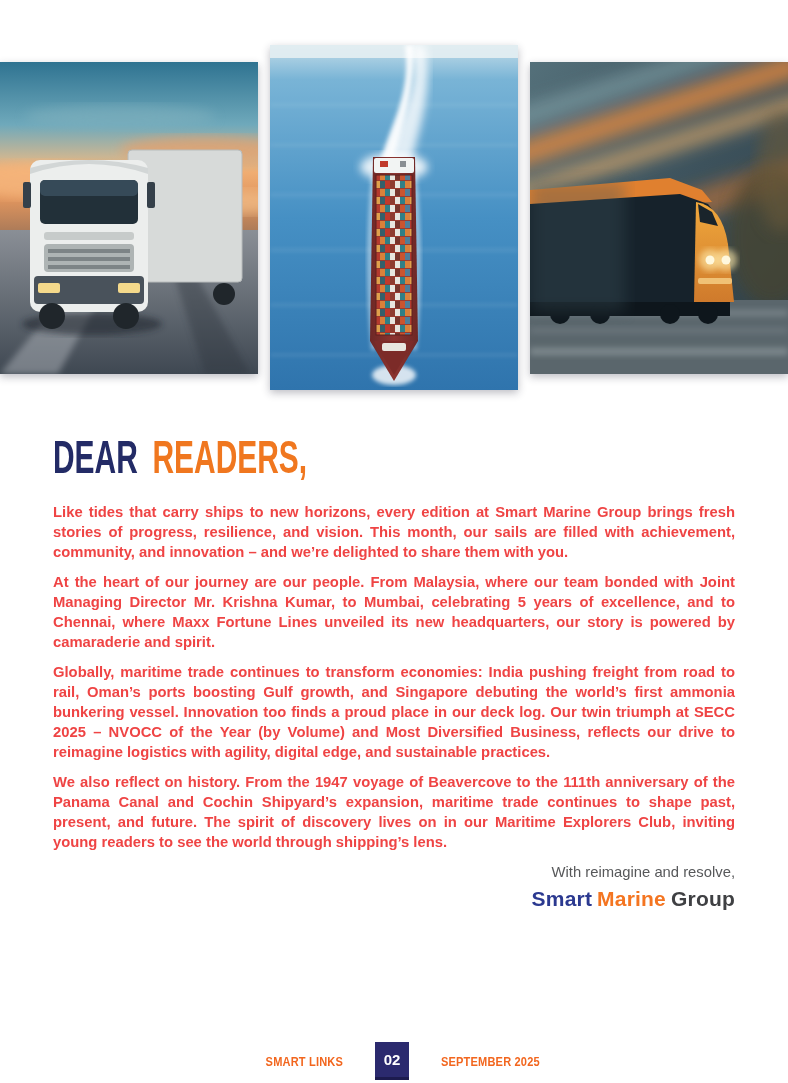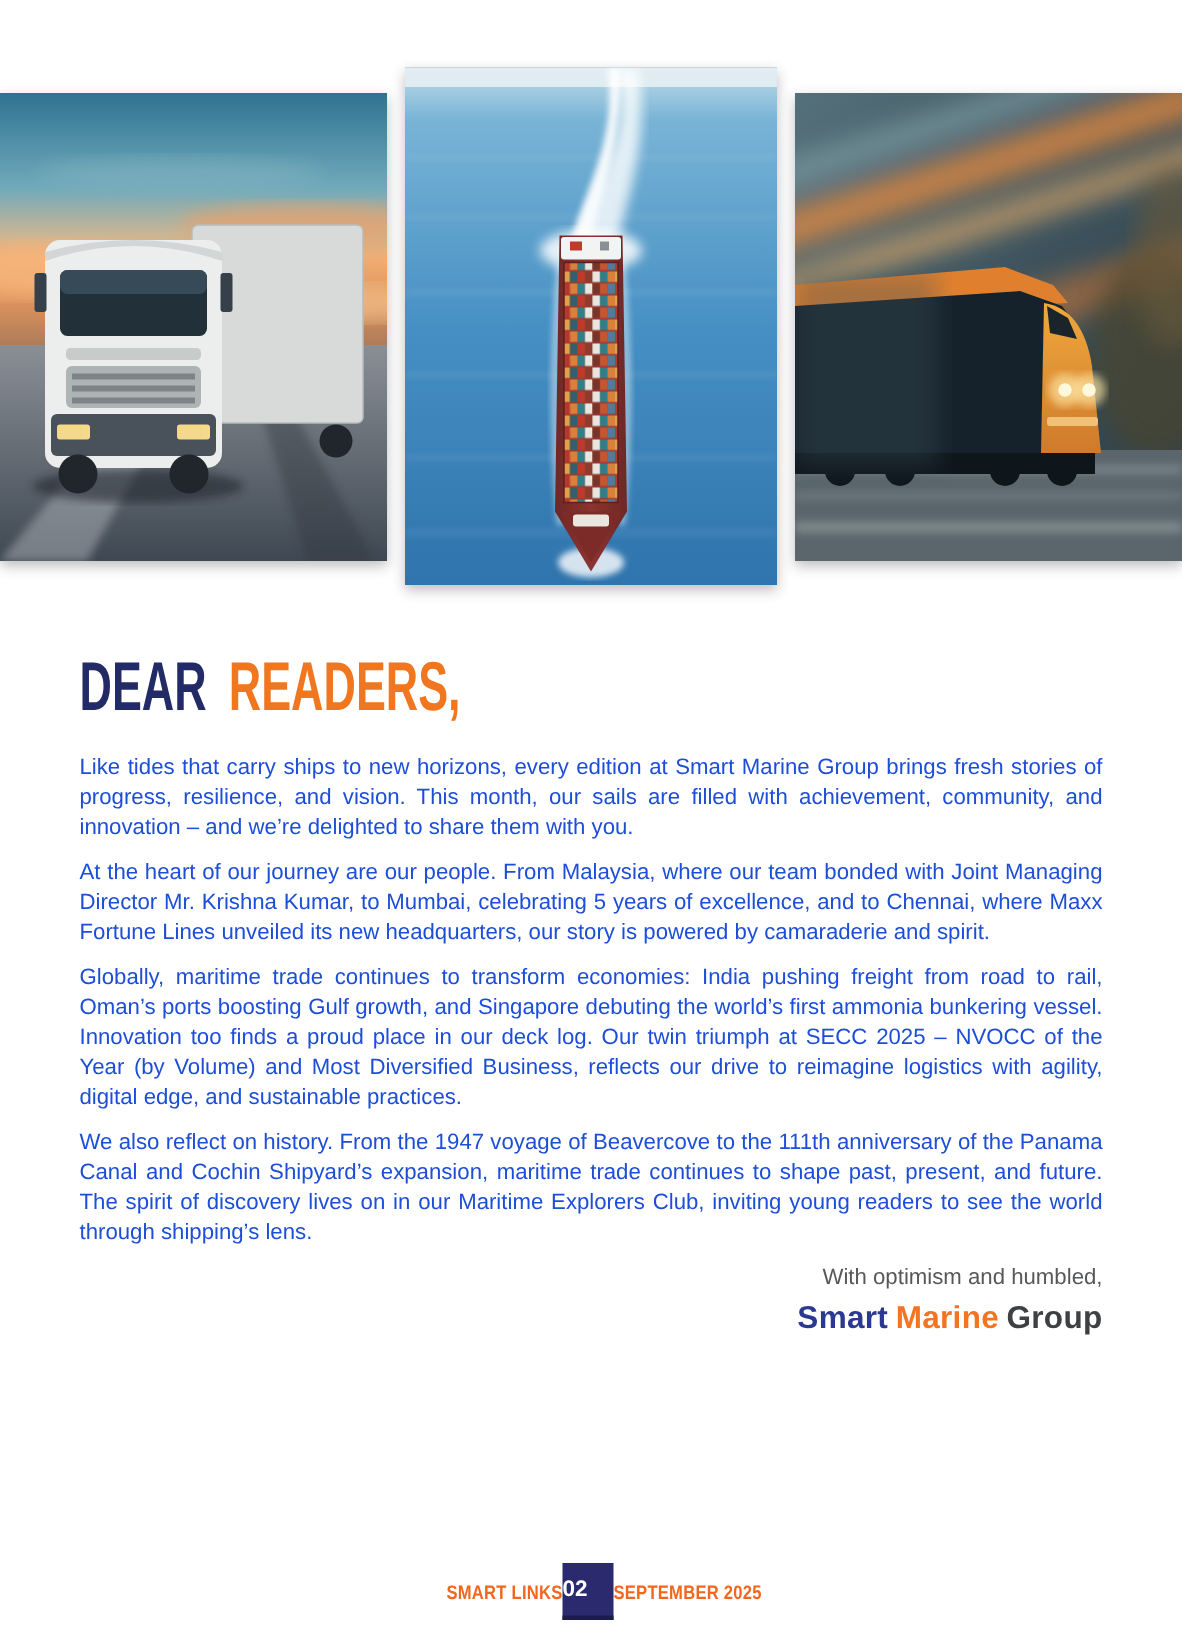--- a/index.html
+++ b/index.html
@@ -22,40 +22,41 @@
     font-size:46px;line-height:1;font-weight:700;white-space:nowrap;
     letter-spacing:0px;
     transform:scaleX(.65);transform-origin:left center;
   }
   .heading .navy{color:#232b66;}
   .heading .orange{color:#f0771f;margin-left:10px;}
   .bodytext p{
     margin:0 0 10px 0;
     font-size:14.8px;line-height:20px;
     text-align:justify;
-    color:#1d4ed8;
+    color:#ef4444;
+    font-weight:bold;
   }
   .signoff{text-align:right;font-size:14.8px;line-height:21px;color:#57585a;margin-top:1px;}
   .brand-line{font-size:21px;line-height:26px;font-weight:700;margin-top:3px;letter-spacing:.2px;}
   .brand-smart{color:#2b3990;}
   .brand-marine{color:#f47521;margin:0 5px;}
   .brand-group{color:#3f4043;}
   
   .footer{
     position:absolute;left:0;right:4px;top:1042px;height:38px;
-    display:flex;justify-content:center;align-items:center;gap:0;
+    display:flex;justify-content:center;align-items:center;gap:32px;
   }
   .f-label{
     width:132px;font-size:13px;font-weight:700;color:#f2661e;letter-spacing:.2px;white-space:nowrap;
   }
   .f-left{text-align:right;transform:scaleX(.85);transform-origin:right center;}
   .f-right{text-align:left;transform:scaleX(.85);transform-origin:left center;}
   .page-box{
     width:34px;height:38px;background:#2b2a6e;border-bottom:3px solid #1c1b4e;
-    display:flex;align-items:center;justify-content:flex-start;
+    display:flex;align-items:center;justify-content:center;
     color:#ffffff;font-size:15px;font-weight:700;box-sizing:border-box;
   }
 </style>
 </head>
 <body>
 
 <div class="photo" id="photo-truck" role="img" aria-label="White truck driving on a highway at sunset">
   <svg viewBox="0 0 258 312" preserveAspectRatio="none">
     <defs>
       <linearGradient id="tsky" x1="0" y1="0" x2="0" y2="1">
@@ -226,21 +227,21 @@
   </h1>
 
   <div class="bodytext">
     <p>Like tides that carry ships to new horizons, every edition at Smart Marine Group brings fresh stories of progress, resilience, and vision. This month, our sails are filled with achievement, community, and innovation – and we’re delighted to share them with you.</p>
     <p>At the heart of our journey are our people. From Malaysia, where our team bonded with Joint Managing Director Mr. Krishna Kumar, to Mumbai, celebrating 5 years of excellence, and to Chennai, where Maxx Fortune Lines unveiled its new headquarters, our story is powered by camaraderie and spirit.</p>
     <p>Globally, maritime trade continues to transform economies: India pushing freight from road to rail, Oman’s ports boosting Gulf growth, and Singapore debuting the world’s first ammonia bunkering vessel. Innovation too finds a proud place in our deck log. Our twin triumph at SECC 2025 – NVOCC of the Year (by Volume) and Most Diversified Business, reflects our drive to reimagine logistics with agility, digital edge, and sustainable practices.</p>
     <p>We also reflect on history. From the 1947 voyage of Beavercove to the 111th anniversary of the Panama Canal and Cochin Shipyard’s expansion, maritime trade continues to shape past, present, and future. The spirit of discovery lives on in our Maritime Explorers Club, inviting young readers to see the world through shipping’s lens.</p>
   </div>
 
   <div class="signoff">
-    <div>With optimism and humbled,</div>
+    <div>With reimagine and resolve,</div>
     <div class="brand-line">
       <span class="brand-smart">Smart</span><span class="brand-marine">Marine</span><span class="brand-group">Group</span>
     </div>
   </div>
 </div>
 
 <div class="footer">
   <div class="f-label f-left">SMART LINKS</div>
   <div class="page-box">
     <span>02</span>

